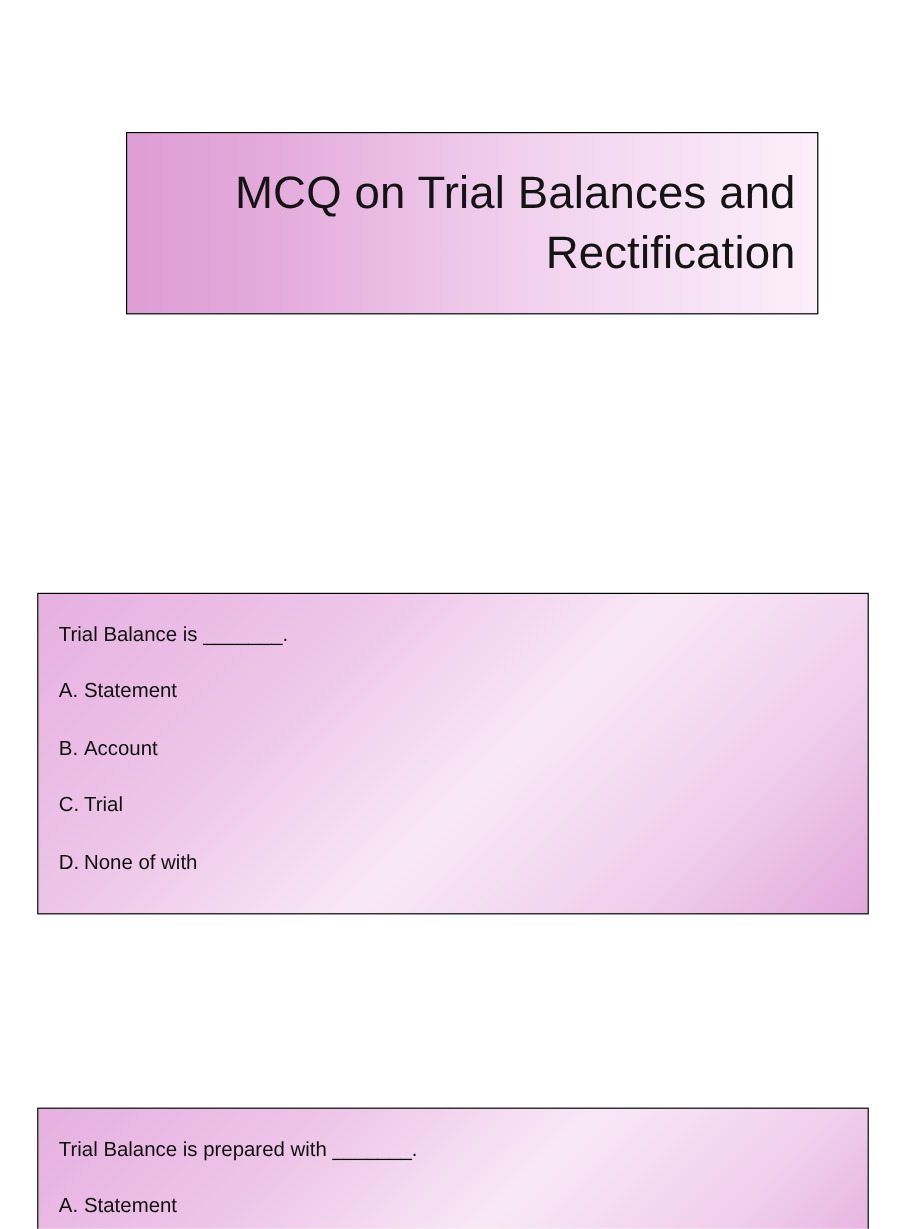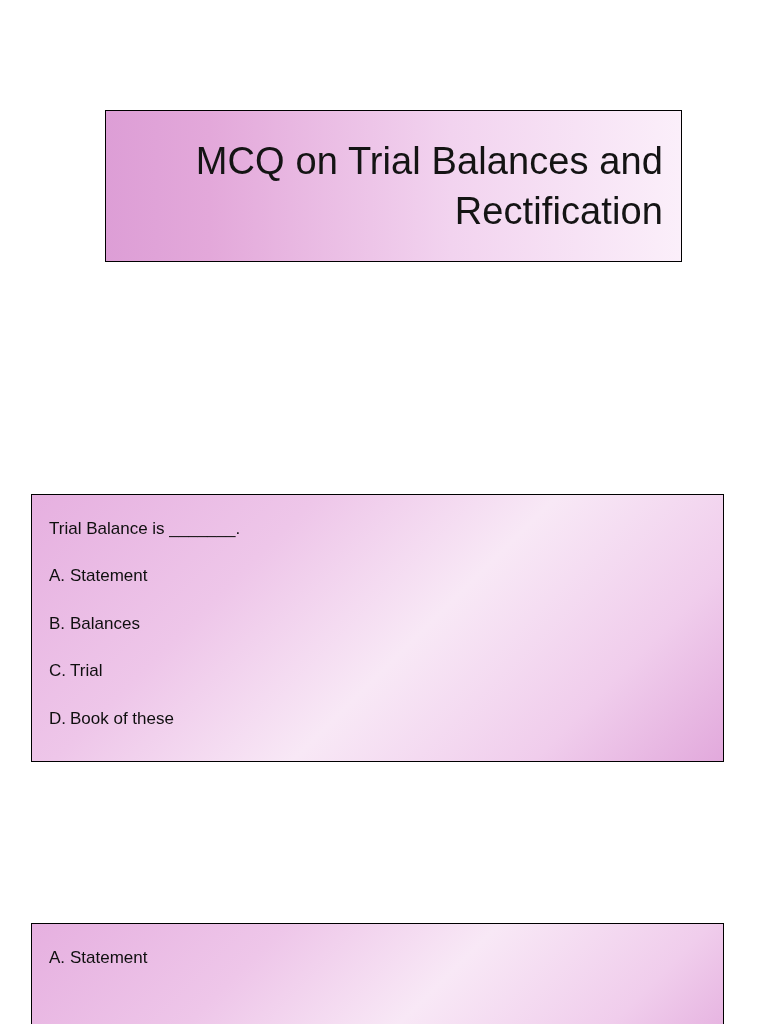--- a/index.html
+++ b/index.html
@@ -96,30 +96,31 @@
 </div>
 
 <div class="q-box q-box-1">
   <p class="q-text q-prompt">Trial Balance is _______.</p>
   <div class="q-option">
     <span class="opt-marker">A.</span>
     <span class="opt-label">Statement</span>
   </div>
   <div class="q-option">
     <span class="opt-marker">B.</span>
-    <span class="opt-label">Balances</span>
+    <span class="opt-label">Account</span>
   </div>
   <div class="q-option">
     <span class="opt-marker">C.</span>
     <span class="opt-label">Trial</span>
   </div>
   <div class="q-option">
     <span class="opt-marker">D.</span>
-    <span class="opt-label">Book of these</span>
+    <span class="opt-label">None of with</span>
   </div>
 </div>
 
 <div class="q-box q-box-2">
+  <p class="q-text q-prompt">Trial Balance is prepared with  _______.</p>
   <div class="q-option">
     <span class="opt-marker">A.</span>
     <span class="opt-label">Statement</span>
   </div>
 </div>
 
 </body></html>

